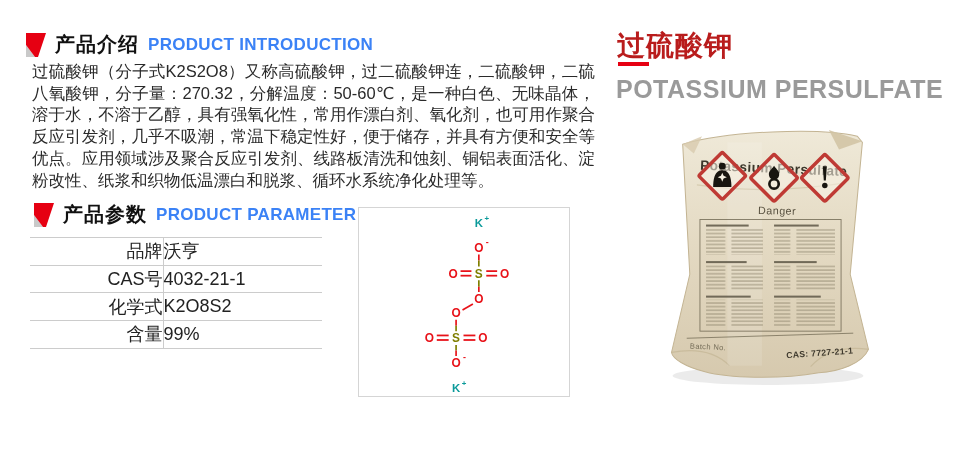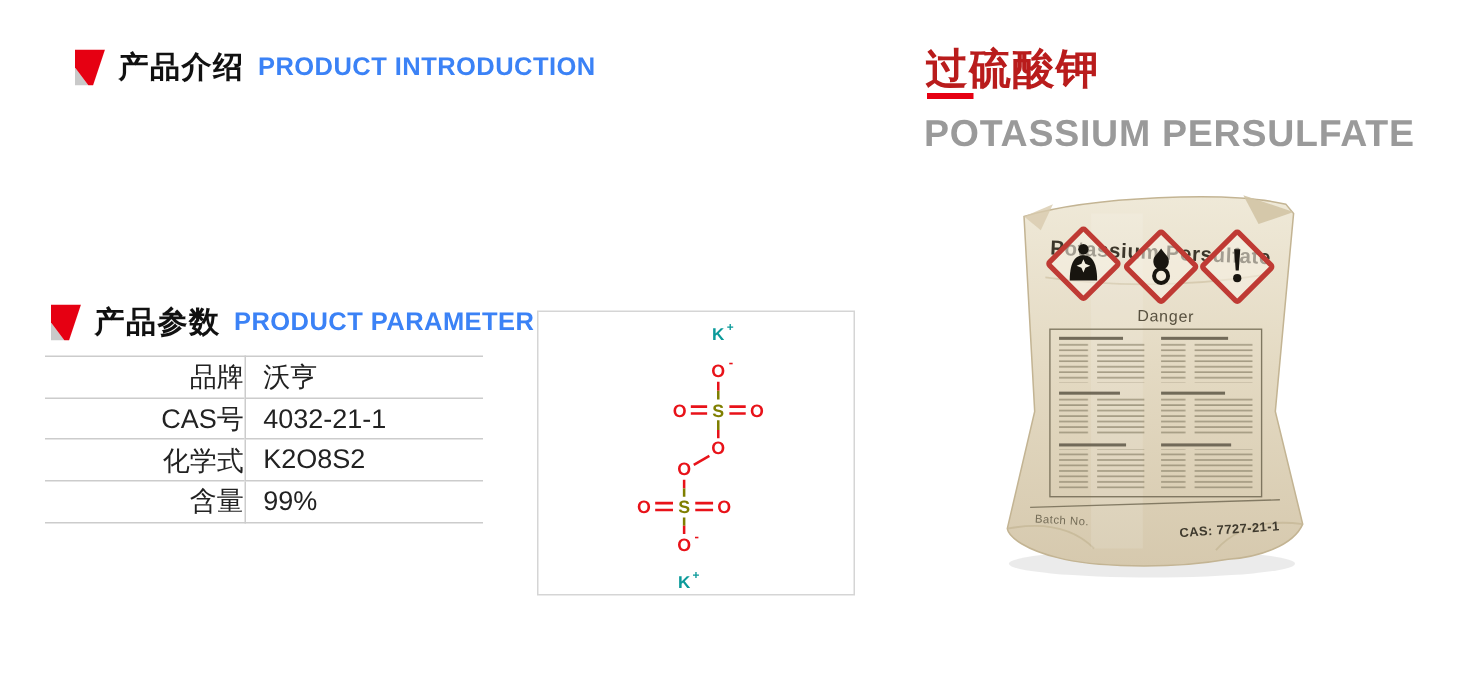--- a/index.html
+++ b/index.html
@@ -4,40 +4,40 @@
 <style>
   * { margin:0; padding:0; box-sizing:border-box; }
   body { background:#ffffff; font-family:"Liberation Sans","DejaVu Sans",sans-serif; }
   .canvas { position:relative; width:974px; height:451px; background:#ffffff; overflow:hidden; }
 
   
   .sec-header { position:absolute; display:flex; align-items:center; gap:9px; }
   .sec-header .flag { width:22px; height:24px; flex:0 0 auto; }
   .sec-header .cn { font-size:20px; font-weight:bold; color:#111; letter-spacing:1px; }
   .sec-header .en { font-size:17px; font-weight:bold; color:#3b82f6; letter-spacing:0.3px; }
-  #intro-header { left:48px; top:31px; }
+  #intro-header { left:24px; top:31px; }
   #param-header { left:32px; top:201px; }
 
   
   .intro-body {
     position:absolute; left:32px; top:61px; width:563px;
     font-size:16.5px; line-height:21.7px; color:#2a2a2a;
     text-align:justify;
   }
 
   
   .param-table {
     position:absolute; left:30px; top:237px; width:292px;
     border-collapse:collapse; font-size:18px; color:#222;
   }
   .param-table tr { height:27.7px; }
   .param-table td { border-top:1px solid #cccccc; vertical-align:middle; }
   .param-table tr:last-child td { border-bottom:1px solid #cccccc; }
   .param-table td.k { width:133px; border-right:1px solid #cccccc; padding-left:9px;text-align:right; }
-  .param-table td.v { padding-left:12px; }
+  .param-table td.v { }
 
   
   .structure-box {
     position:absolute; left:358px; top:207px; width:212px; height:190px;
     background:#ffffff; border:1px solid #d5d5d5;
   }
   .structure-box svg { display:block; width:100%; height:100%; }
 
   
   .product-title-cn { position:absolute; left:617px; top:27px; font-size:28px; font-weight:bold; color:#b91c1c; letter-spacing:1px; }
@@ -55,20 +55,21 @@
 
   <div class="sec-header" id="intro-header">
     <svg class="flag" viewBox="0 0 22 24">
       <polygon points="2,12 2,24 11,24" fill="#c9c9c9"></polygon>
       <polygon points="2,0 22,0 14,24 11,24 2,12" fill="#e60012"></polygon>
     </svg>
     <span class="cn">产品介绍</span>
     <span class="en">PRODUCT INTRODUCTION</span>
   </div>
 
+  <p class="intro-body">过硫酸钾（分子式K2S2O8）又称高硫酸钾，过二硫酸钾连，二硫酸钾，二硫八氧酸钾，分子量：270.32，分解温度：50-60℃，是一种白色、无味晶体，溶于水，不溶于乙醇，具有强氧化性，常用作漂白剂、氧化剂，也可用作聚合反应引发剂，几乎不吸潮，常温下稳定性好，便于储存，并具有方便和安全等优点。应用领域涉及聚合反应引发剂、线路板清洗和蚀刻、铜铝表面活化、淀粉改性、纸浆和织物低温漂白和脱浆、循环水系统净化处理等。</p>
 
   <div class="sec-header" id="param-header">
     <svg class="flag" viewBox="0 0 22 24">
       <polygon points="2,12 2,24 11,24" fill="#c9c9c9"></polygon>
       <polygon points="2,0 22,0 14,24 11,24 2,12" fill="#e60012"></polygon>
     </svg>
     <span class="cn">产品参数</span>
     <span class="en">PRODUCT PARAMETER</span>
   </div>
 

